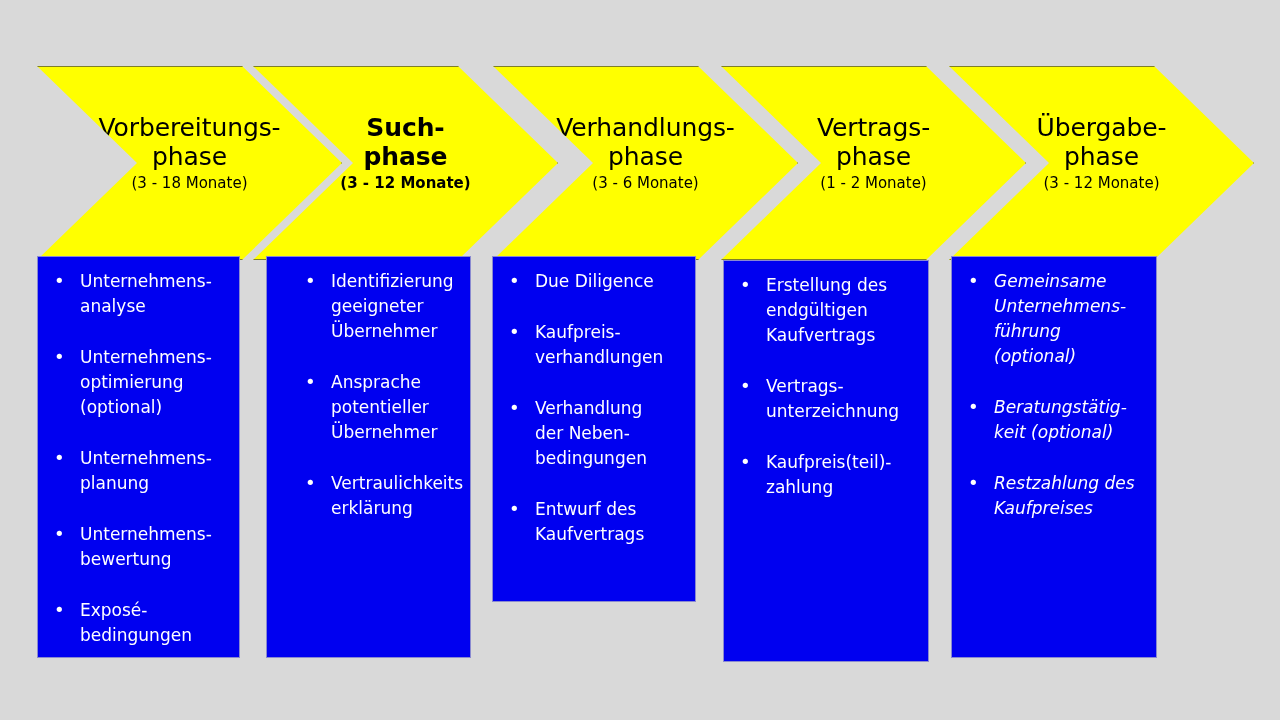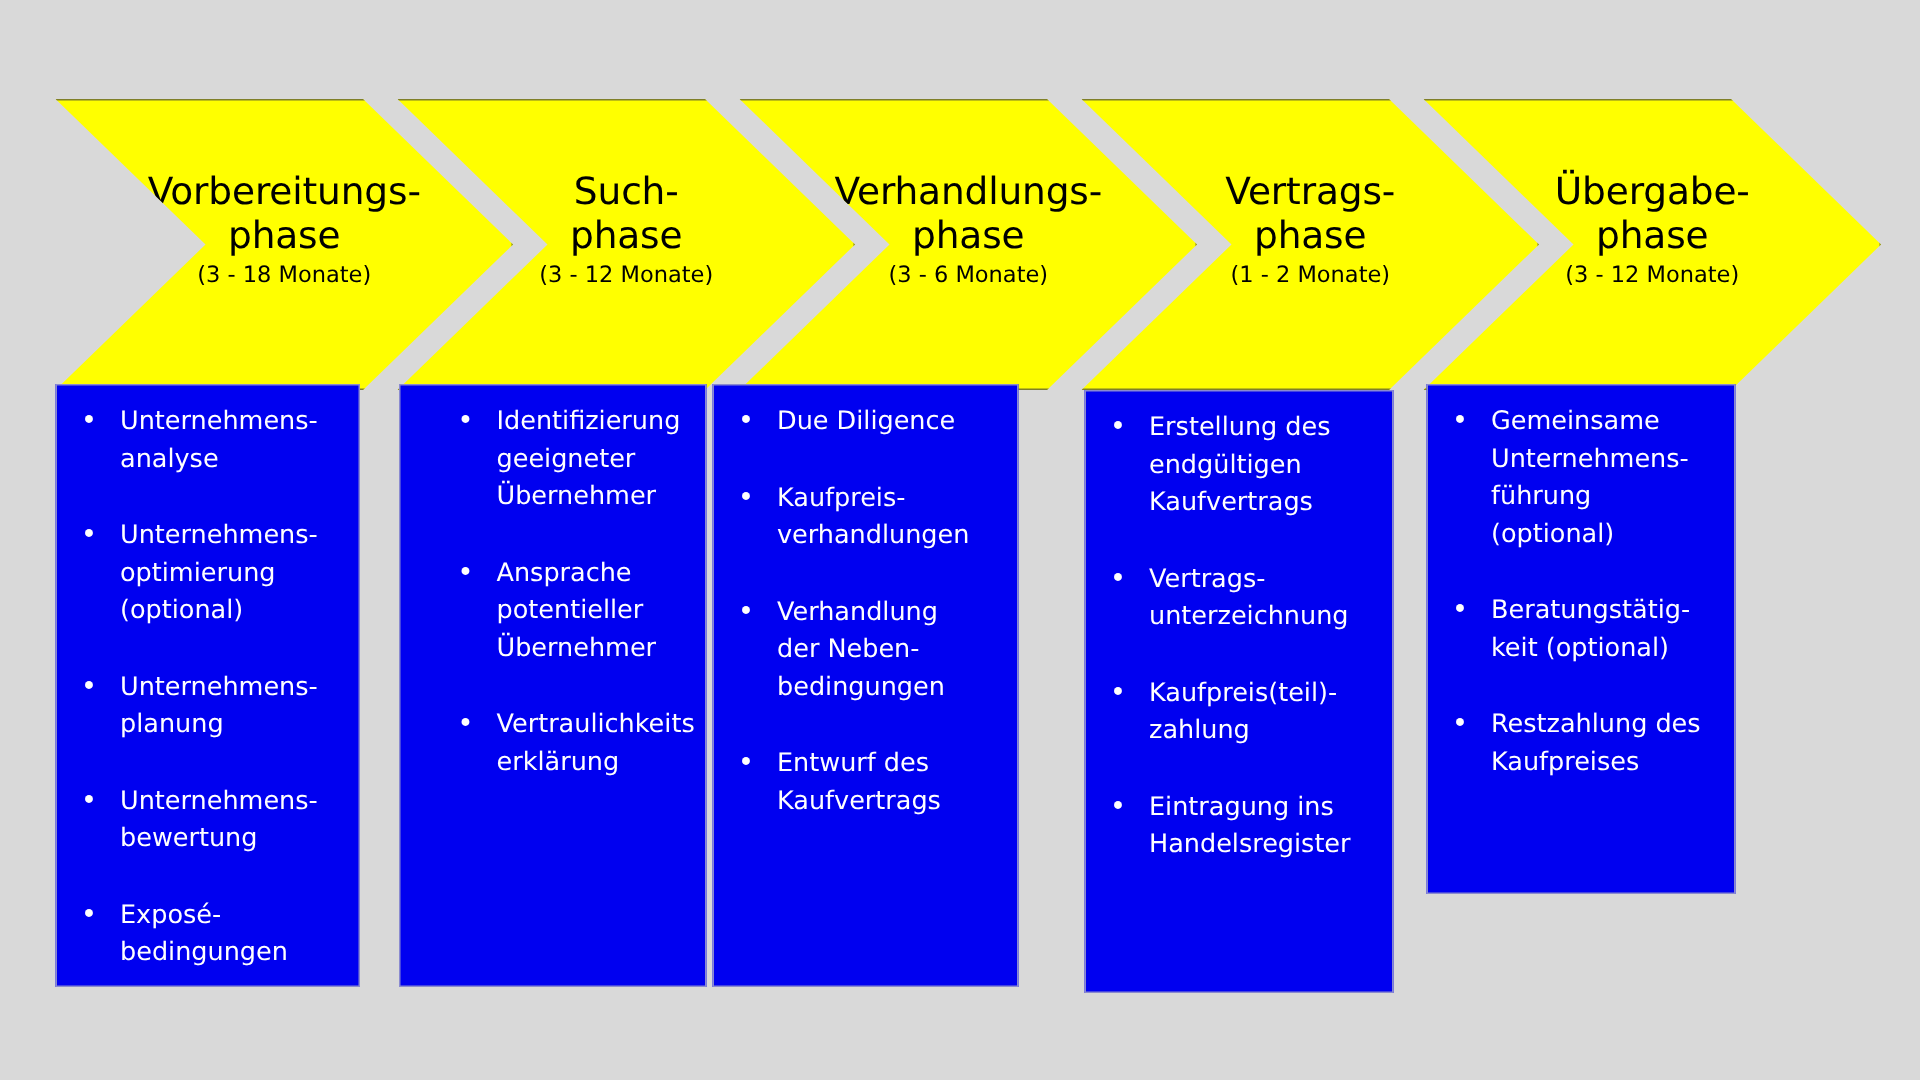--- a/index.html
+++ b/index.html
@@ -101,21 +101,21 @@
 <div id="stage">
 
   <div class="chevron" style="left:37px; width:305px; z-index:5;">
     <div class="chev-inner">
       <div class="chev-title">Vorbereitungs-
 phase</div>
       <div class="chev-sub">(3 - 18 Monate)</div>
     </div>
   </div>
 
-  <div class="chevron" style="left:265px; width:305px; z-index:4;">
+  <div class="chevron" style="left:253px; width:305px; z-index:4;font-weight:bold;">
     <div class="chev-inner">
       <div class="chev-title">Such-
 phase</div>
       <div class="chev-sub">(3 - 12 Monate)</div>
     </div>
   </div>
 
   <div class="chevron" style="left:493px; width:305px; z-index:3;">
     <div class="chev-inner">
       <div class="chev-title">Verhandlungs-
@@ -162,21 +162,21 @@
 geeigneter
 Übernehmer</li>
       <li class="bullet-item">Ansprache
 potentieller
 Übernehmer</li>
       <li class="bullet-item">Vertraulichkeits
 erklärung</li>
     </ul>
   </div>
 
-  <div class="panel" style="left:475px; top:256px; width:204px; height:402px; z-index:10;">
+  <div class="panel" style="left:492px; top:256px; width:204px; height:346px; z-index:10;">
     <ul class="bullet-list">
       <li class="bullet-item">Due Diligence</li>
       <li class="bullet-item">Kaufpreis-
 verhandlungen</li>
       <li class="bullet-item">Verhandlung
 der Neben-
 bedingungen</li>
       <li class="bullet-item">Entwurf des
 Kaufvertrags</li>
     </ul>
@@ -184,26 +184,24 @@
 
   <div class="panel" style="left:723px; top:260px; width:206px; height:402px; z-index:10;">
     <ul class="bullet-list">
       <li class="bullet-item">Erstellung des
 endgültigen
 Kaufvertrags</li>
       <li class="bullet-item">Vertrags-
 unterzeichnung</li>
       <li class="bullet-item">Kaufpreis(teil)-
 zahlung</li>
-      <li class="bullet-item">Eintragung ins
-Handelsregister</li>
-    </ul>
-  </div>
-
-  <div class="panel" style="left:951px; top:256px; width:206px; height:340px; z-index:10;">
+    </ul>
+  </div>
+
+  <div class="panel" style="left:951px; top:256px; width:206px; height:402px; z-index:10;font-style:italic;">
     <ul class="bullet-list">
       <li class="bullet-item">Gemeinsame
 Unternehmens-
 führung
 (optional)</li>
       <li class="bullet-item">Beratungstätig-
 keit (optional)</li>
       <li class="bullet-item">Restzahlung des
 Kaufpreises</li>
     </ul>

